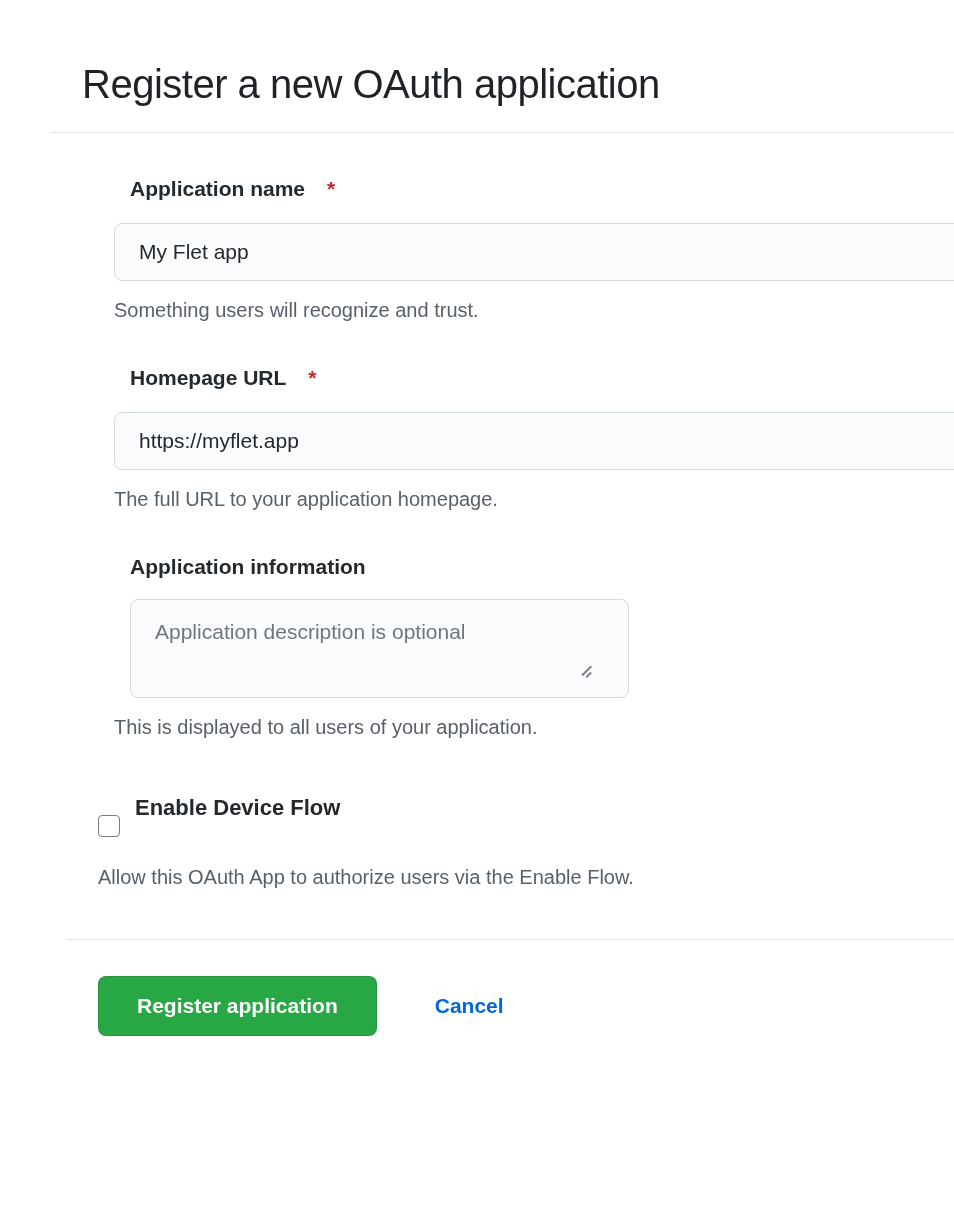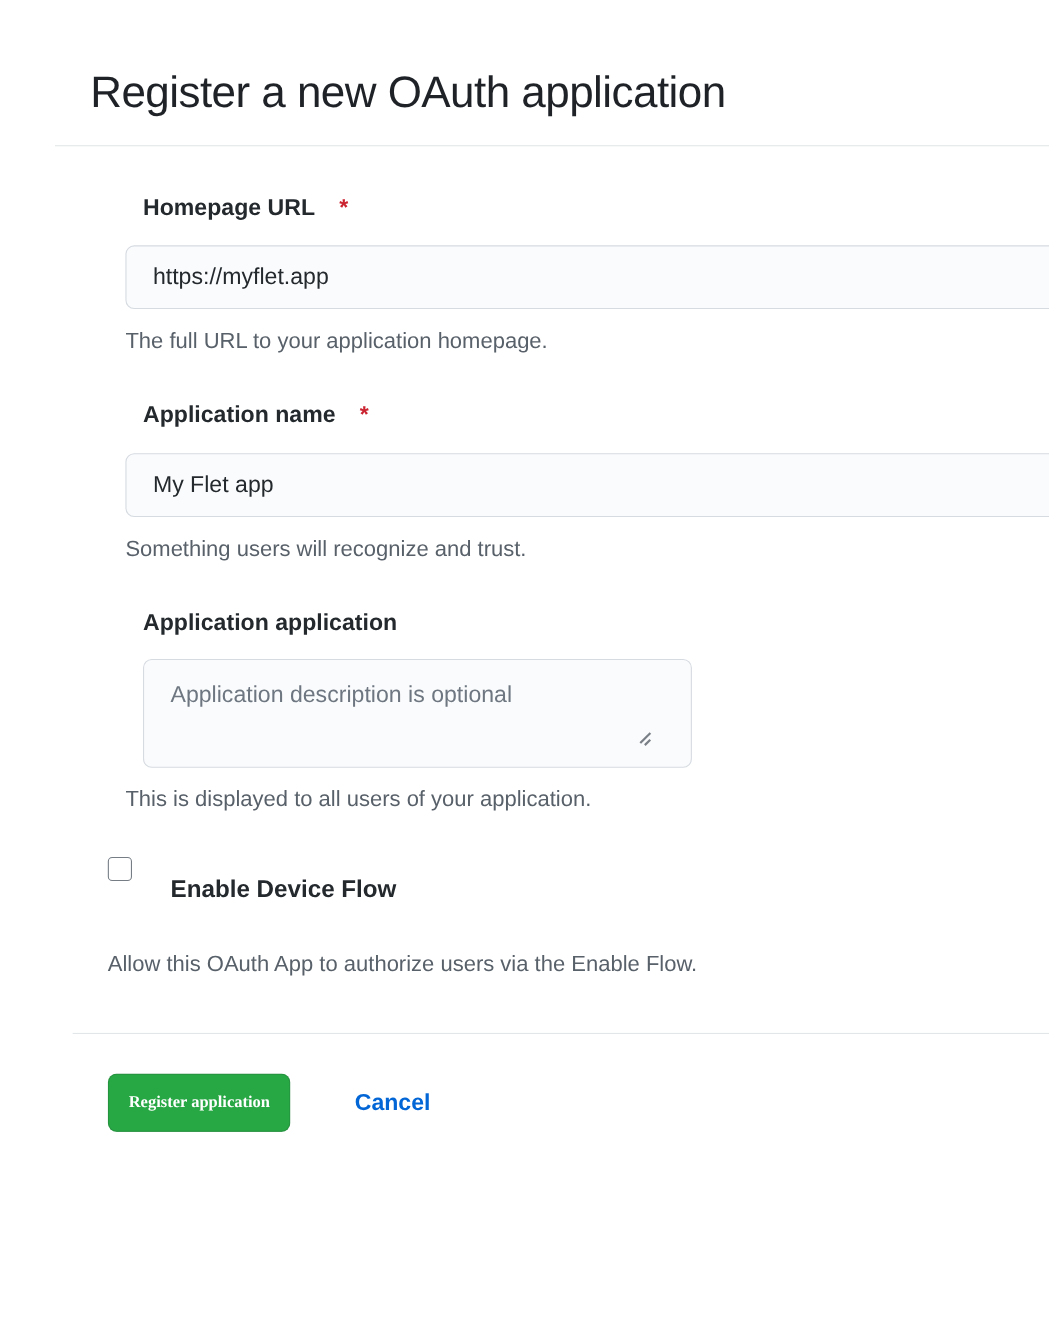--- a/index.html
+++ b/index.html
@@ -106,22 +106,21 @@
     color:var(--c-muted);
     line-height:1.2;
   }
   .help-text a, a.inline-link{
     color:var(--c-link);
     text-decoration:none;
   }
   .checkbox-row{
     margin-top:40px;
     display:flex;
-    align-items:flex-start;
-    gap:20px;
+    align-items:flex-end;
   }
   input.checkbox{
     appearance:none;
     -webkit-appearance:none;
     width:22px;
     height:22px;
     border:1.6px solid #767d85;
     border-radius:4px;
     background:#ffffff;
     margin:0;
@@ -144,26 +143,26 @@
   .flow-text + .flow-text{margin-top:22px;}
   .actions{
     margin-top:20px;
     display:flex;
     align-items:center;
     padding:0 18px;
   }
   button.btn-primary{
     background:var(--c-green);
     color:#ffffff;
-    font-family:Liberation Serif, serif;
-    font-size:15px;
+    font-family:Liberation Sans, sans-serif;
+    font-size:21px;
     font-weight:700;
     border:1px solid rgba(27,31,35,0.15);
     border-radius:8px;
-    padding:17px 18px;
+    padding:17px 38px;
     cursor:pointer;
   }
   a.cancel-link{
     margin-left:42px;
     font-size:21px;
     font-weight:700;
     color:var(--c-link);
     text-decoration:none;
     cursor:pointer;
   }
@@ -172,35 +171,35 @@
 <body>
 
 <div class="container">
   <h1 class="page-title">Register a new OAuth application</h1>
 </div>
 
 <hr class="divider">
 
 <form>
   <div class="container">
+
+    <div class="form-group">
+      <label class="field-label"><span>Application name</span><span class="required-marker">*</span></label>
+      <input type="text" class="text-input" value="My Flet app" style="">
+      <p class="help-text">Something users will recognize and trust.</p>
+    </div>
 
     <div class="form-group">
       <label class="field-label"><span>Homepage URL</span><span class="required-marker">*</span></label>
       <input type="text" class="text-input" value="https://myflet.app" style="">
       <p class="help-text">The full URL to your application homepage.</p>
     </div>
 
     <div class="form-group">
-      <label class="field-label"><span>Application name</span><span class="required-marker">*</span></label>
-      <input type="text" class="text-input" value="My Flet app" style="">
-      <p class="help-text">Something users will recognize and trust.</p>
-    </div>
-
-    <div class="form-group">
-      <label class="field-label"><span>Application application</span></label>
+      <label class="field-label"><span>Application information</span></label>
       <div class="textarea-wrap">
         <textarea class="text-area" placeholder="Application description is optional" style=""></textarea>
         <span class="resize-grip"></span>
       </div>
       <p class="help-text">This is displayed to all users of your application.</p>
     </div>
 
 
     <div class="checkbox-row">
       <input type="checkbox" class="checkbox" style="">

